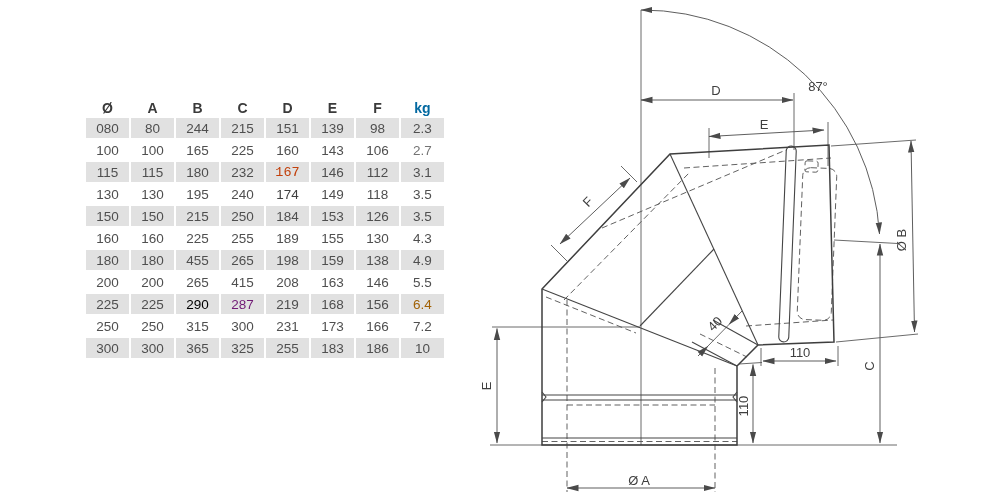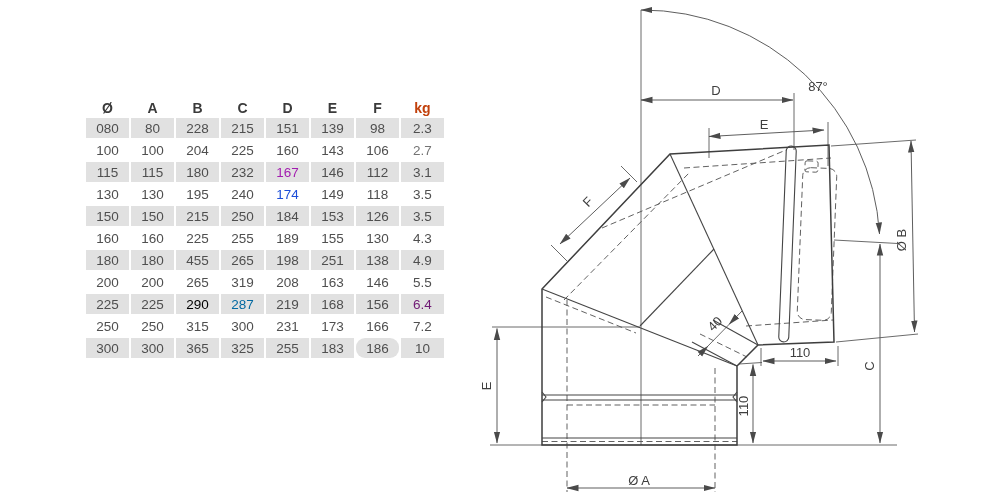--- a/index.html
+++ b/index.html
@@ -29,60 +29,60 @@
   <table id="spec-table">
     <thead>
         <tr>
           <th style="color: rgb(58, 58, 58);">Ø</th>
           <th style="color: rgb(58, 58, 58);">A</th>
           <th style="color: rgb(58, 58, 58);">B</th>
           <th style="color: rgb(58, 58, 58);">C</th>
           <th style="color: rgb(58, 58, 58);">D</th>
           <th style="color: rgb(58, 58, 58);">E</th>
           <th style="color: rgb(58, 58, 58);">F</th>
-          <th style="color: #c2410c;">kg</th>
+          <th style="color: #0369a1;">kg</th>
         </tr>
       </thead>
     <tbody>
         <tr>
           <td style="color: rgb(79, 79, 79);">080</td>
           <td style="color: rgb(79, 79, 79);">80</td>
-          <td style="color: rgb(79, 79, 79);">228</td>
+          <td style="color: rgb(79, 79, 79);">244</td>
           <td style="color: rgb(79, 79, 79);">215</td>
           <td style="color: rgb(79, 79, 79);">151</td>
           <td style="color: rgb(79, 79, 79);">139</td>
           <td style="color: rgb(79, 79, 79);">98</td>
           <td style="color: rgb(79, 79, 79);">2.3</td>
         </tr>
         <tr>
           <td style="color: rgb(79, 79, 79);">100</td>
           <td style="color: rgb(79, 79, 79);">100</td>
-          <td style="color: rgb(79, 79, 79);">204</td>
+          <td style="color: rgb(79, 79, 79);">165</td>
           <td style="color: rgb(79, 79, 79);">225</td>
           <td style="color: rgb(79, 79, 79);">160</td>
           <td style="color: rgb(79, 79, 79);">143</td>
           <td style="color: rgb(79, 79, 79);">106</td>
           <td style="color: #737373;">2.7</td>
         </tr>
         <tr>
           <td style="color: rgb(79, 79, 79);">115</td>
           <td style="color: rgb(79, 79, 79);">115</td>
           <td style="color: rgb(79, 79, 79);">180</td>
           <td style="color: rgb(79, 79, 79);">232</td>
-          <td style="color: #a21caf;">167</td>
+          <td style="color: #c2410c; font-family: Liberation Mono, monospace;">167</td>
           <td style="color: rgb(79, 79, 79);">146</td>
           <td style="color: rgb(79, 79, 79);">112</td>
           <td style="color: rgb(79, 79, 79);">3.1</td>
         </tr>
         <tr>
           <td style="color: rgb(79, 79, 79);">130</td>
           <td style="color: rgb(79, 79, 79);">130</td>
           <td style="color: rgb(79, 79, 79);">195</td>
           <td style="color: rgb(79, 79, 79);">240</td>
-          <td style="color: #1d4ed8;">174</td>
+          <td style="color: #404040;">174</td>
           <td style="color: rgb(79, 79, 79);">149</td>
           <td style="color: rgb(79, 79, 79);">118</td>
           <td style="color: rgb(79, 79, 79);">3.5</td>
         </tr>
         <tr>
           <td style="color: rgb(79, 79, 79);">150</td>
           <td style="color: rgb(79, 79, 79);">150</td>
           <td style="color: rgb(79, 79, 79);">215</td>
           <td style="color: rgb(79, 79, 79);">250</td>
           <td style="color: rgb(79, 79, 79);">184</td>
@@ -99,62 +99,62 @@
           <td style="color: rgb(79, 79, 79);">155</td>
           <td style="color: rgb(79, 79, 79);">130</td>
           <td style="color: rgb(79, 79, 79);">4.3</td>
         </tr>
         <tr>
           <td style="color: rgb(79, 79, 79);">180</td>
           <td style="color: rgb(79, 79, 79);">180</td>
           <td style="color: rgb(79, 79, 79);">455</td>
           <td style="color: rgb(79, 79, 79);">265</td>
           <td style="color: rgb(79, 79, 79);">198</td>
-          <td style="color: rgb(79, 79, 79);">251</td>
+          <td style="color: rgb(79, 79, 79);">159</td>
           <td style="color: rgb(79, 79, 79);">138</td>
           <td style="color: rgb(79, 79, 79);">4.9</td>
         </tr>
         <tr>
           <td style="color: rgb(79, 79, 79);">200</td>
           <td style="color: rgb(79, 79, 79);">200</td>
           <td style="color: rgb(79, 79, 79);">265</td>
-          <td style="color: rgb(79, 79, 79);">319</td>
+          <td style="color: rgb(79, 79, 79);">415</td>
           <td style="color: rgb(79, 79, 79);">208</td>
           <td style="color: rgb(79, 79, 79);">163</td>
           <td style="color: rgb(79, 79, 79);">146</td>
           <td style="color: rgb(79, 79, 79);">5.5</td>
         </tr>
         <tr>
           <td style="color: rgb(79, 79, 79);">225</td>
           <td style="color: rgb(79, 79, 79);">225</td>
           <td style="color: #000000;">290</td>
-          <td style="color: #0369a1;">287</td>
+          <td style="color: #701a75;">287</td>
           <td style="color: rgb(79, 79, 79);">219</td>
           <td style="color: rgb(79, 79, 79);">168</td>
           <td style="color: rgb(79, 79, 79);">156</td>
-          <td style="color: #701a75;">6.4</td>
+          <td style="color: #a16207;">6.4</td>
         </tr>
         <tr>
           <td style="color: rgb(79, 79, 79);">250</td>
           <td style="color: rgb(79, 79, 79);">250</td>
           <td style="color: rgb(79, 79, 79);">315</td>
           <td style="color: rgb(79, 79, 79);">300</td>
           <td style="color: rgb(79, 79, 79);">231</td>
           <td style="color: rgb(79, 79, 79);">173</td>
           <td style="color: rgb(79, 79, 79);">166</td>
           <td style="color: rgb(79, 79, 79);">7.2</td>
         </tr>
         <tr>
           <td style="color: rgb(79, 79, 79);">300</td>
           <td style="color: rgb(79, 79, 79);">300</td>
           <td style="color: rgb(79, 79, 79);">365</td>
           <td style="color: rgb(79, 79, 79);">325</td>
           <td style="color: rgb(79, 79, 79);">255</td>
           <td style="color: rgb(79, 79, 79);">183</td>
-          <td style="color: rgb(79, 79, 79); border-radius: 9px;">186</td>
+          <td style="color: rgb(79, 79, 79);">186</td>
           <td style="color: rgb(79, 79, 79);">10</td>
         </tr>
       </tbody>
   </table>
 
   <svg id="drawing" viewBox="0 0 1000 500" xmlns="http://www.w3.org/2000/svg">
     <defs>
       <marker id="arr" viewBox="0 0 12 8" refX="11.5" refY="4" markerWidth="12" markerHeight="8" orient="auto-start-reverse" markerUnits="userSpaceOnUse">
         <path d="M0,0.8 L12,4 L0,7.2 Z" fill="#4a4a4a"></path>
       </marker>

